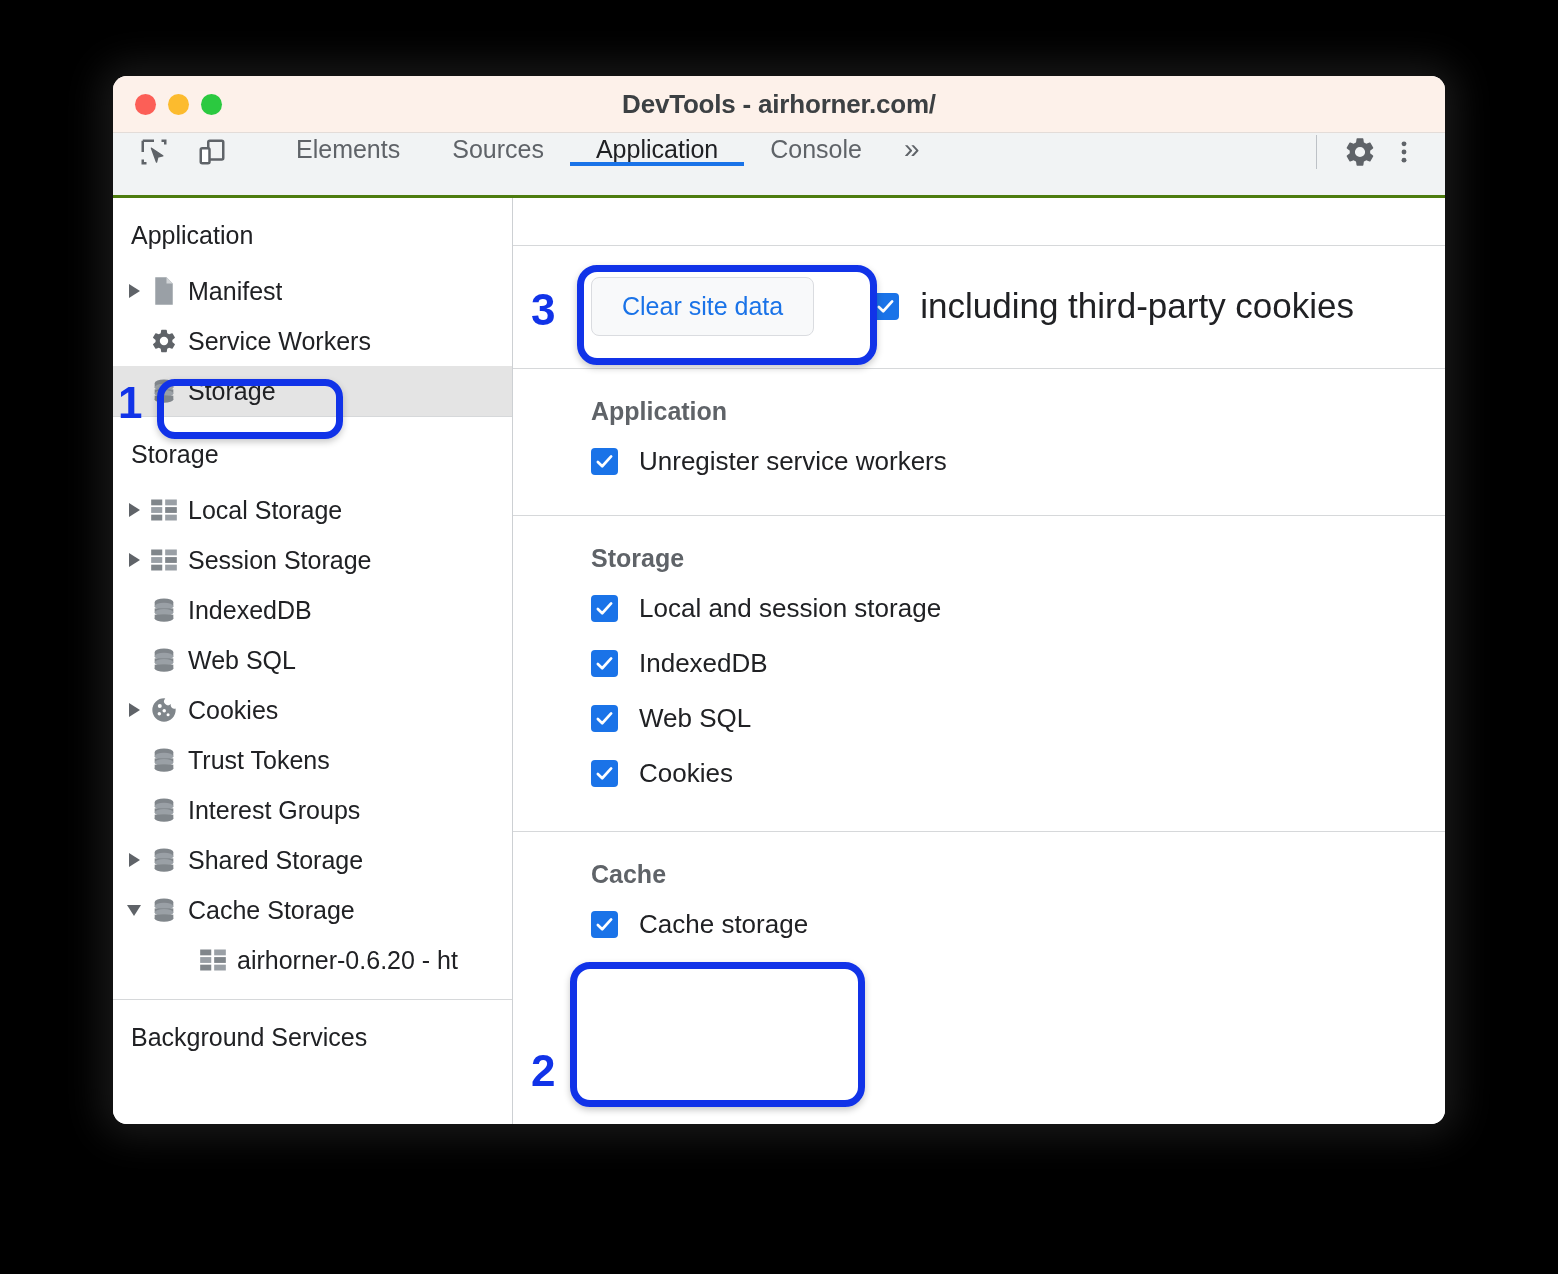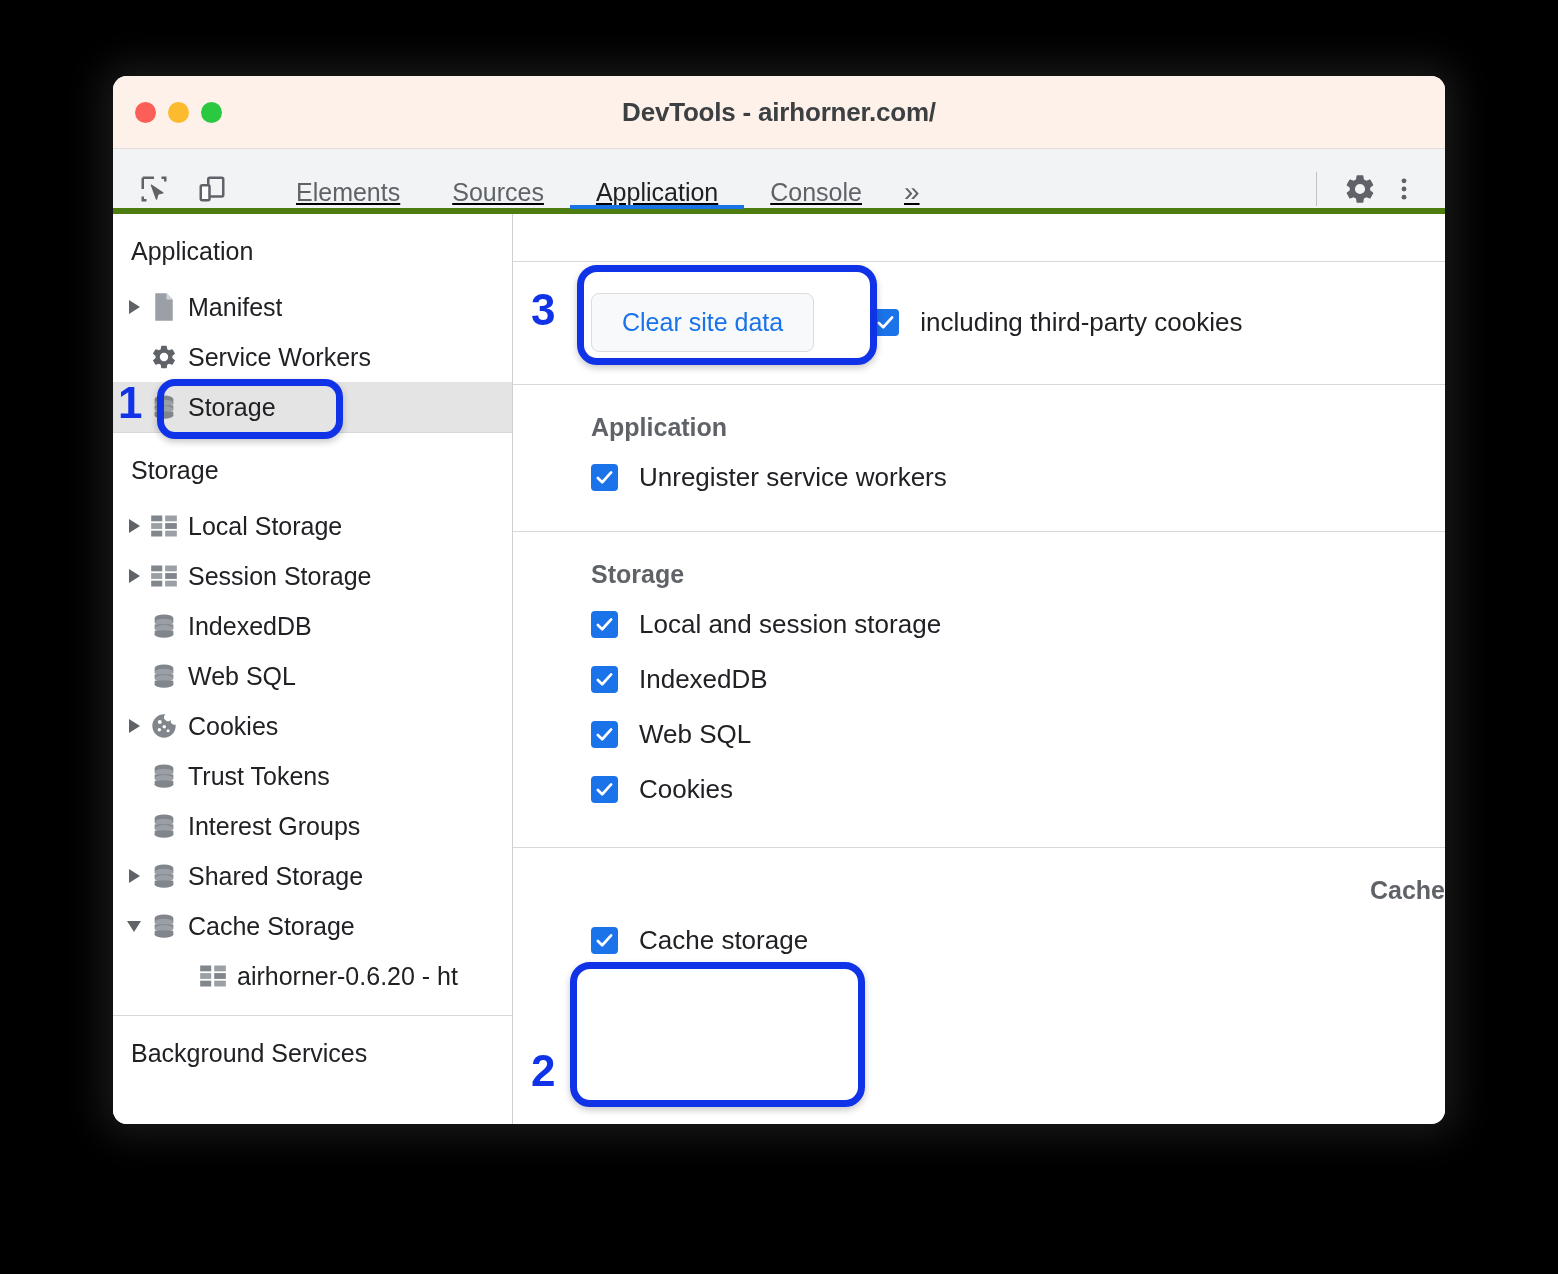--- a/index.html
+++ b/index.html
@@ -18,44 +18,43 @@
     width: 1332px; height: 1048px;
     background: #ffffff;
     border-radius: 14px;
     box-shadow: 0 0 38px 12px rgba(255,255,255,0.10);
     overflow: hidden;
   }
 
   
   .titlebar {
     position: relative;
-    height: 73px;
+    height: 57px;
     background: #fdf1ea;
     border-bottom: 1px solid #e3dcd8;
     display: flex; align-items: center;
   }
   .traffic { display: flex; gap: 12px; margin-left: 22px; }
   .dot { width: 21px; height: 21px; border-radius: 50%; }
   .dot.red { background: #fc5f57; }
   .dot.yellow { background: #fcbb2e; }
   .dot.green { background: #2bc940; }
   .win-title {
     position: absolute; left: 0; right: 0; text-align: center;
     font-size: 26px; font-weight: bold; color: #3c4043;
     letter-spacing: -0.2px;
   }
 
   
   .toolbar {
     height: 65px;
     background: #f1f3f4;
-    border-bottom: 6px solid #4d7c0f;
-    display: flex; align-items: flex-end;
+    border-bottom: 3px solid #4d7c0f;
+    display: flex; align-items: flex-start;
     position: relative;
-    text-decoration: underline;
   }
   .tb-icons { display: flex; align-items: center; padding-left: 22px; gap: 20px; }
   .tb-icon { width: 38px; height: 38px; display: flex; align-items: center; justify-content: center; cursor: pointer; }
   .vdiv { width: 1px; background: #bdc1c6; margin: 16px 18px 16px 20px; }
   .tabs { display: flex; align-items: stretch; }
   .tab {
     display: flex; align-items: center; padding: 0 26px;
     font-size: 25px; color: #5f6368; cursor: pointer;
     position: relative; white-space: nowrap;
   }
@@ -113,30 +112,30 @@
     padding: 14px 30px; cursor: pointer;
     font-family: "Liberation Sans", sans-serif;
   }
   .third-party { display: flex; align-items: center; margin-left: 58px; }
   .sec-title {
     font-size: 25px; font-weight: bold; color: #5f6368;
     padding: 28px 0 8px 78px;
   }
   .cb-row { display: flex; align-items: center; padding: 12px 0 12px 78px; }
   .cb-row .lbl { font-size: 26px; color: #202124; margin-left: 21px; }
-  .third-party .lbl { font-size: 26px; color: #202124; margin-left: 21px; }
+  .third-party .lbl { font-size: 35px; color: #202124; margin-left: 21px; }
   .cbox {
     width: 27px; height: 27px; border-radius: 4px; background: #1a73e8;
     display: flex; align-items: center; justify-content: center; flex: 0 0 27px;
     cursor: pointer;
   }
   .cbox svg { display: block; }
   .m-sec.sec-app { padding-bottom: 26px; }
   .m-sec.sec-storage { padding-bottom: 30px; }
-  .m-sec.sec-cache { padding-bottom: 20px; border-bottom: none; text-align: right; }
+  .m-sec.sec-cache { padding-bottom: 20px; border-bottom: none; }
 
   
   .anno-box {
     position: absolute;
     border: 7px solid #1133e8;
     border-radius: 18px;
     pointer-events: none;
     box-shadow: 0 3px 7px rgba(0,0,0,0.22);
   }
   .anno-num {

